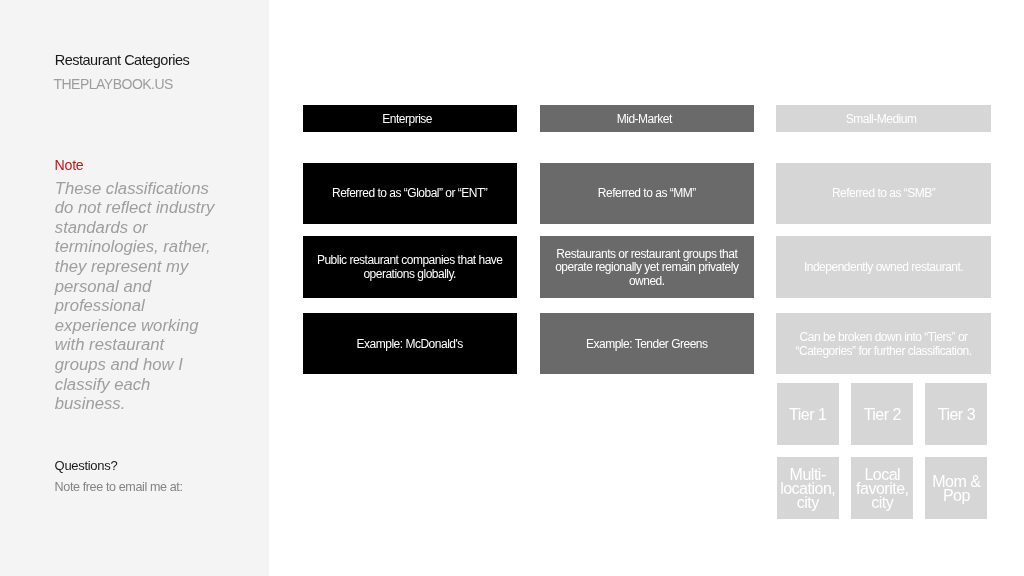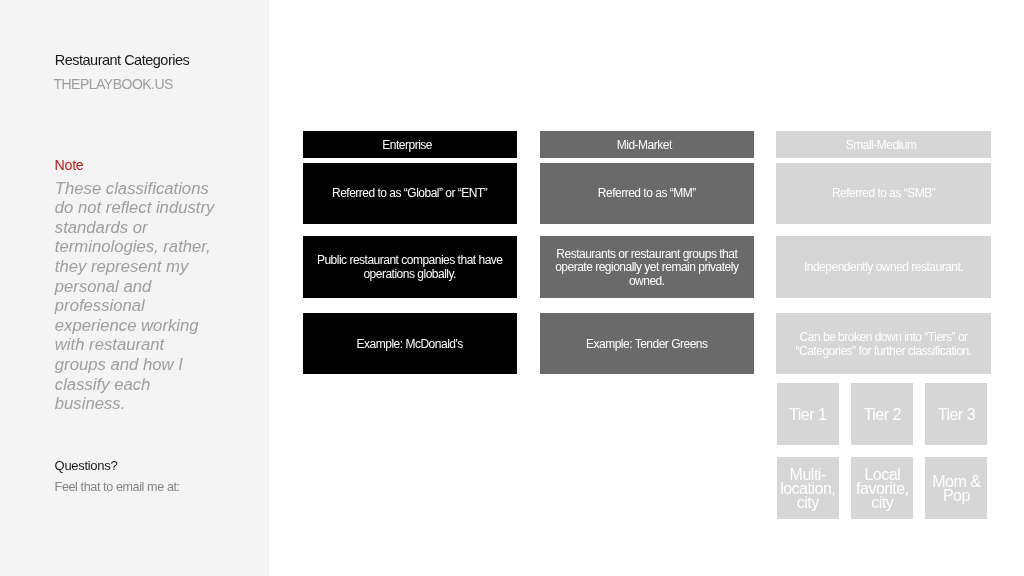--- a/index.html
+++ b/index.html
@@ -61,21 +61,21 @@
     box-sizing:border-box;
     display:flex; align-items:center; justify-content:center;
     text-align:center;
     font-size:12px; line-height:13.9px;
     letter-spacing:-0.5px;
     padding:2.6px 13px 0;
     will-change:opacity;
   }
   .col .card { background: var(--col-color, #000); }
 
-  .r1 { top:131px; height:26.8px;padding-left:8px; }
+  .r1 { top:105px; height:26.8px;padding-left:8px; }
   .r2 { top:162.6px; height:61px; }
   .r3 { top:236.4px; height:61.4px; }
   .r4 { top:313px; height:61px; }
 
   .tier {
     position:absolute; width:62px; height:61.6px;
     background: var(--col-color, #d6d6d6);
     box-sizing:border-box;
     display:flex; align-items:center; justify-content:center;
     text-align:center; font-size:16px; line-height:13.9px;
@@ -93,21 +93,21 @@
 <body>
 
 <div class="page" style="background-color: rgb(255, 255, 255);">
 
   <div class="sidebar" style="background-color: rgb(244, 244, 244);">
     <div class="sb-title" style="color: rgb(26, 26, 26);">Restaurant Categories</div>
     <div class="sb-sub" style="color: rgb(157, 157, 157);">THEPLAYBOOK.US</div>
     <div class="sb-note-h" style="color: #b91c1c;">Note</div>
     <div class="sb-note-b" style="color: rgb(158, 158, 158);">These classifications do not reflect industry standards or terminologies, rather, they represent my personal and professional experience working with restaurant groups and how I classify each business.</div>
     <div class="sb-q-h" style="color: rgb(26, 26, 26);">Questions?</div>
-    <div class="sb-q-b">Feel that to email me at:</div>
+    <div class="sb-q-b">Note free to email me at:</div>
   </div>
 
   <div class="grid" style="color: rgb(255, 255, 255);">
 
     <div class="col c1" style="--col-color: #000000;">
       <div class="card r1">
           <span class="ct">Enterprise</span>
         </div>
       <div class="card r2">
           <span class="ct">Referred to as “Global” or “ENT”</span>

